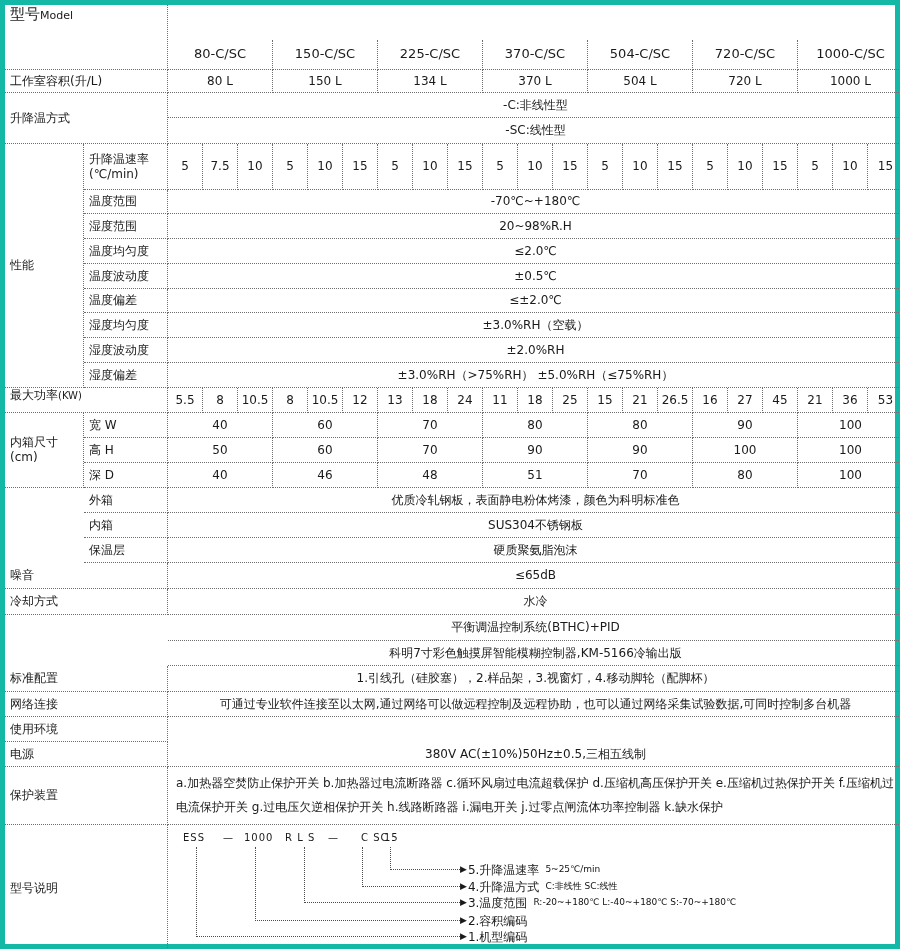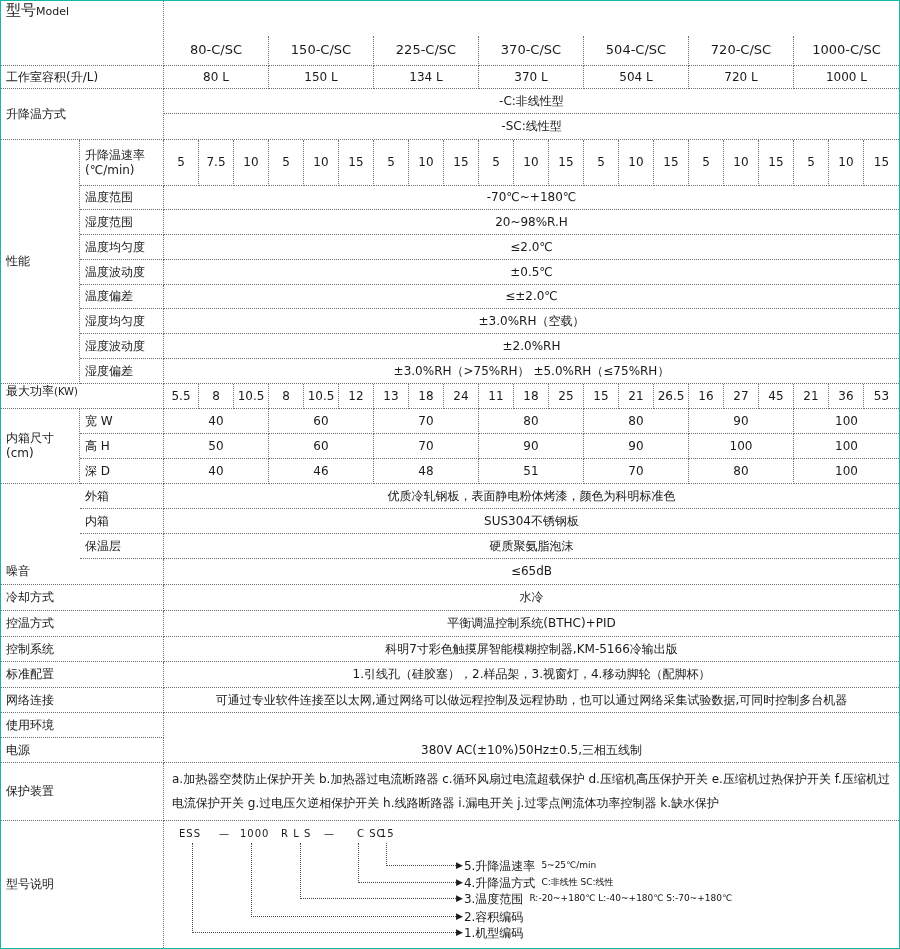--- a/index.html
+++ b/index.html
@@ -4,21 +4,21 @@
 <style>
   * { box-sizing: border-box; margin: 0; padding: 0; }
   html,body { background:#fff; }
   body {
     font-family: "DejaVu Sans", "Liberation Sans", sans-serif;
     color:#1a1a1a;
     width:900px;
   }
   .spec-table {
     width:900px; height:949px;
-    border:1px solid #14b8a6;
+    border:5px solid #14b8a6;
     display:grid;
     grid-template-columns: 79px 84px repeat(21, 35px);
     grid-template-rows: 35px 30px 23px 25px 26px 46px 24px 25px 25px 25px 24px 25px 25px 25px 25px 25px 25px 25px 25px 25px 25px 26px 26px 26px 25px 26px 25px 25px 25px 58px 127px;
     background:#fff;
   }
   .c {
     border-right:1px dotted #6e6e6e;
     border-bottom:1px dotted #6e6e6e;
     display:flex; align-items:center;
     font-size:12px;
@@ -192,23 +192,21 @@
   <div class="c val nr" style="grid-area:19/3/20/24">优质冷轧钢板，表面静电粉体烤漆，颜色为科明标准色</div>
   <div class="c lab" style="grid-area:20/2/21/3">内箱</div>
   <div class="c val nr" style="grid-area:20/3/21/24">SUS304不锈钢板</div>
   <div class="c lab" style="grid-area:21/2/22/3">保温层</div>
   <div class="c val nr" style="grid-area:21/3/22/24">硬质聚氨脂泡沫</div>
 
   <div class="c lab" style="grid-area:22/1/23/3">噪音</div>
   <div class="c val nr" style="grid-area:22/3/23/24">≤65dB</div>
   <div class="c lab" style="grid-area:23/1/24/3">冷却方式</div>
   <div class="c val nr" style="grid-area:23/3/24/24">水冷</div>
-  <div class="c lab" style="grid-area:24/1/25/3">控温方式</div>
   <div class="c val nr" style="grid-area:24/3/25/24">平衡调温控制系统(BTHC)+PID</div>
-  <div class="c lab" style="grid-area:25/1/26/3">控制系统</div>
   <div class="c val nr" style="grid-area:25/3/26/24">科明7寸彩色触摸屏智能模糊控制器,KM-5166冷输出版</div>
   <div class="c lab" style="grid-area:26/1/27/3">标准配置</div>
   <div class="c val nr" style="grid-area:26/3/27/24">1.引线孔（硅胶塞），2.样品架，3.视窗灯，4.移动脚轮（配脚杯）</div>
   <div class="c lab" style="grid-area:27/1/28/3">网络连接</div>
   <div class="c val nr" style="grid-area:27/3/28/24">可通过专业软件连接至以太网,通过网络可以做远程控制及远程协助，也可以通过网络采集试验数据,可同时控制多台机器</div>
   <div class="c lab" style="grid-area:28/1/29/3">使用环境</div>
   <div class="c lab" style="grid-area:29/1/30/3">电源</div>
   <div class="c val nr" style="grid-area:29/3/30/24">380V AC(±10%)50Hz±0.5,三相五线制</div>
 
   <div class="c lab" style="grid-area:30/1/31/3">保护装置</div>

